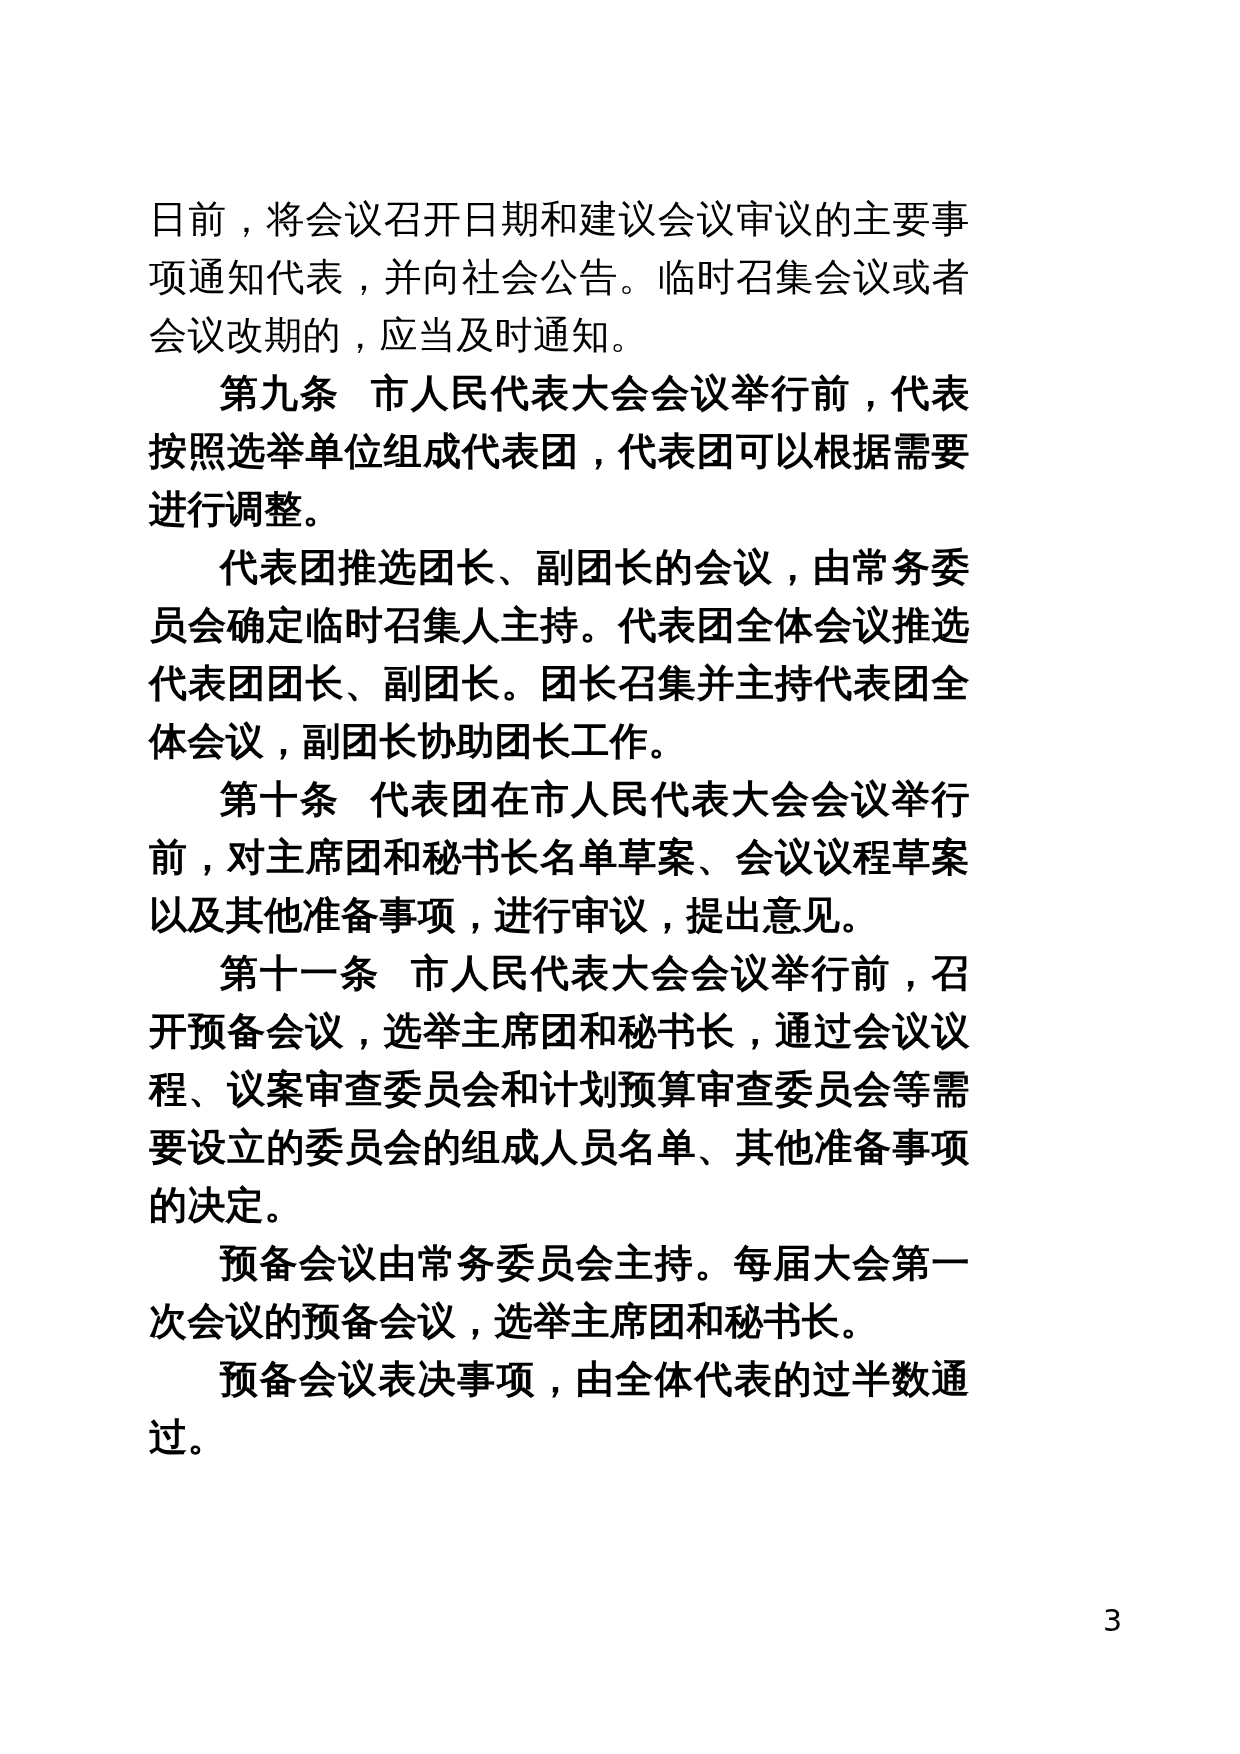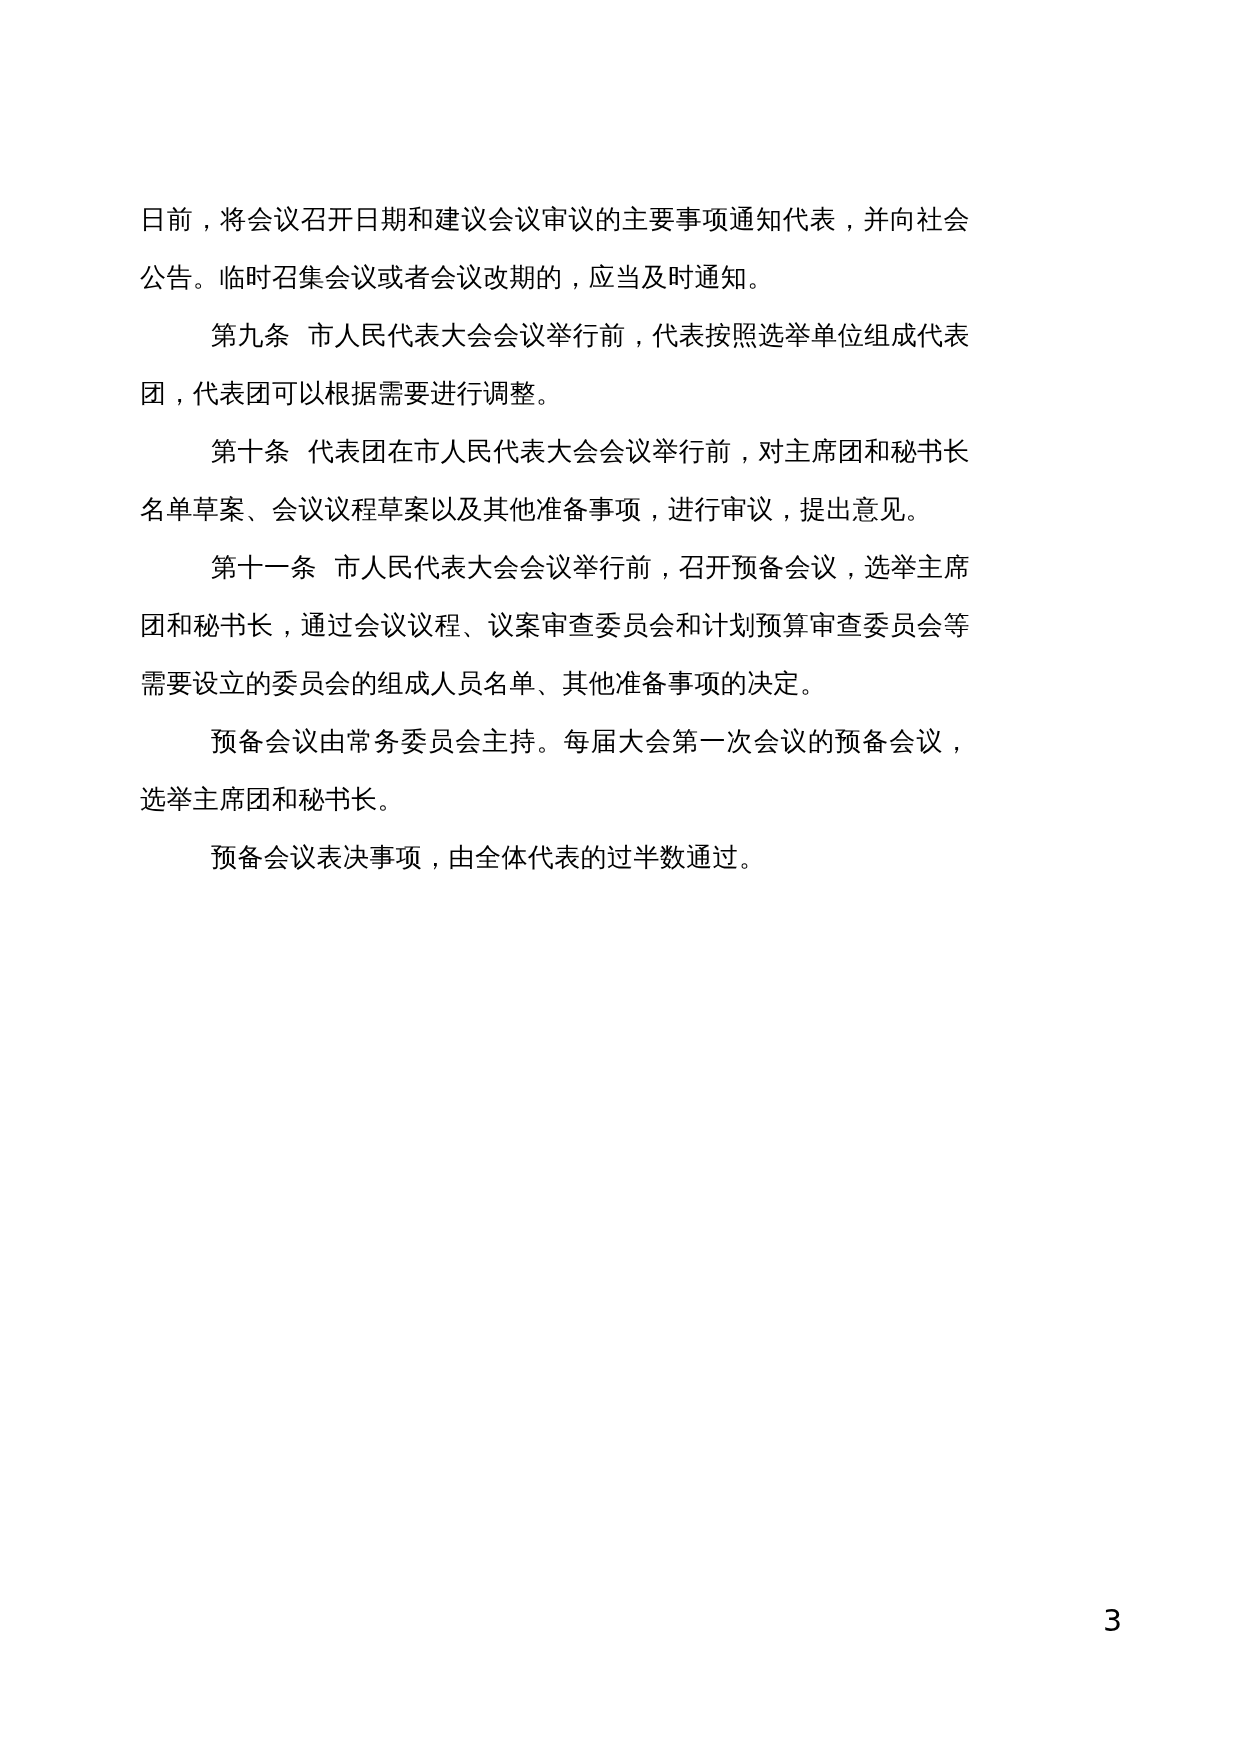--- a/index.html
+++ b/index.html
@@ -19,50 +19,52 @@
     box-sizing: border-box;
     overflow: hidden;
   }
   .content {
     position: absolute;
     left: 140px;
     top: 190px;
     width: 830px;
   }
   .para {
-    font-size: 26px;
+    font-size: 38px;
     line-height: 58px;
     letter-spacing: 0.4px;
     text-align: justify;
     text-justify: inter-ideograph;
-    margin: 0 0 0 0;
+    margin: 0 0 0 9px;
     white-space: pre-wrap;
     word-break: break-all;
   }
   .para.indent {
     text-indent: 71px;
+    font-weight: bold;
   }
   .page-number {
     position: absolute;
     right: 118px;
     bottom: 118px;
     font-size: 30px;
     line-height: 1;
     color: #000000;
     font-family: "DejaVu Sans", "Liberation Sans", sans-serif;
   }
 </style>
 </head>
 <body>
 
 <div class="page">
 
   <div class="content">
     <p class="para">日前，将会议召开日期和建议会议审议的主要事项通知代表，并向社会公告。临时召集会议或者会议改期的，应当及时通知。</p>
     <p class="para indent">第九条  市人民代表大会会议举行前，代表按照选举单位组成代表团，代表团可以根据需要进行调整。</p>
+    <p class="para indent">代表团推选团长、副团长的会议，由常务委员会确定临时召集人主持。代表团全体会议推选代表团团长、副团长。团长召集并主持代表团全体会议，副团长协助团长工作。</p>
     <p class="para indent">第十条  代表团在市人民代表大会会议举行前，对主席团和秘书长名单草案、会议议程草案以及其他准备事项，进行审议，提出意见。</p>
     <p class="para indent">第十一条  市人民代表大会会议举行前，召开预备会议，选举主席团和秘书长，通过会议议程、议案审查委员会和计划预算审查委员会等需要设立的委员会的组成人员名单、其他准备事项的决定。</p>
     <p class="para indent">预备会议由常务委员会主持。每届大会第一次会议的预备会议，选举主席团和秘书长。</p>
     <p class="para indent">预备会议表决事项，由全体代表的过半数通过。</p>
   </div>
 
   <div class="page-number">3</div>
 
 </div>
 

